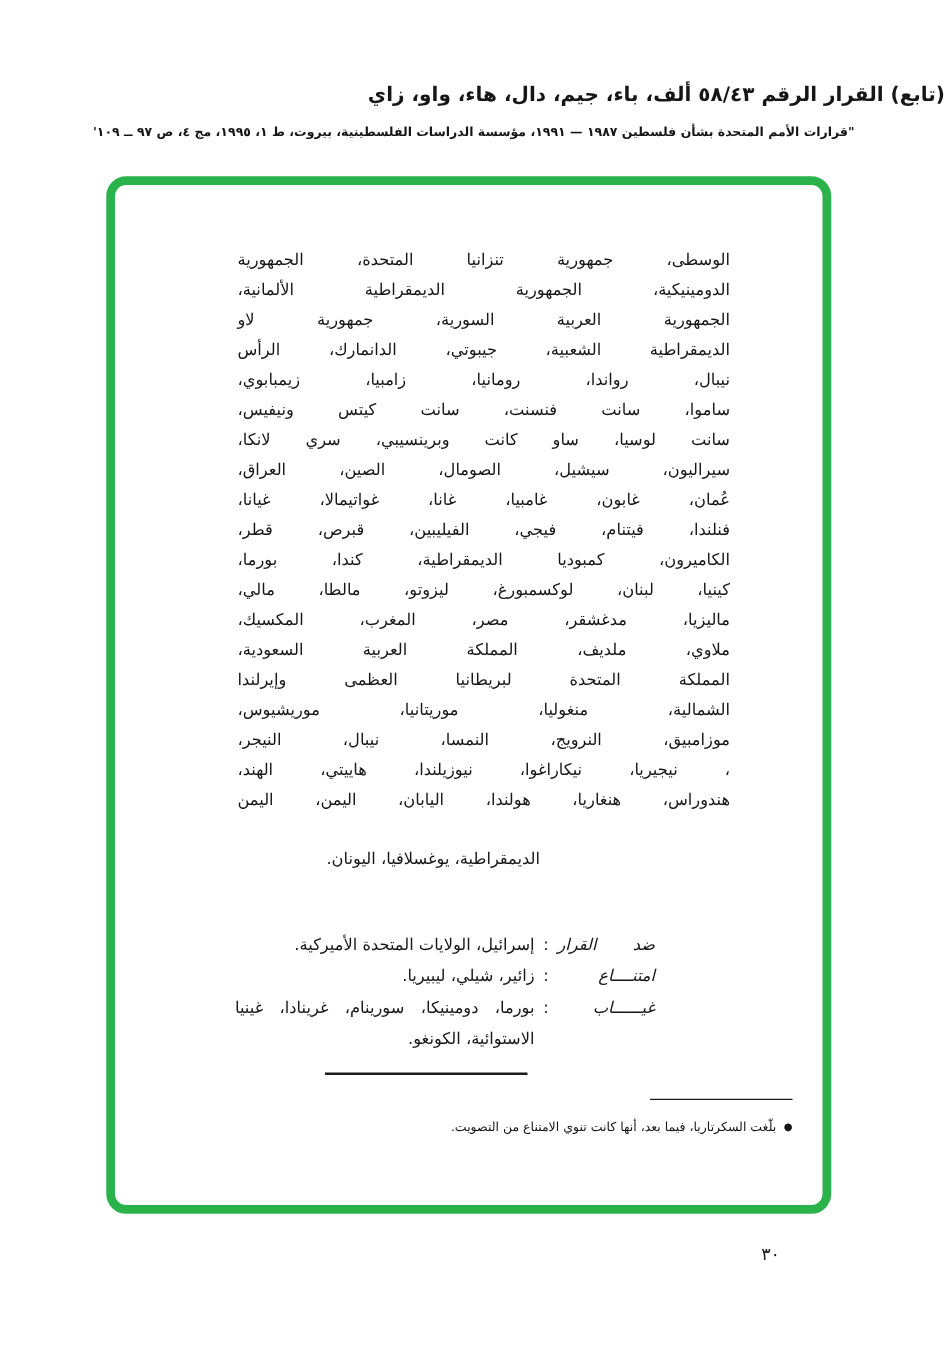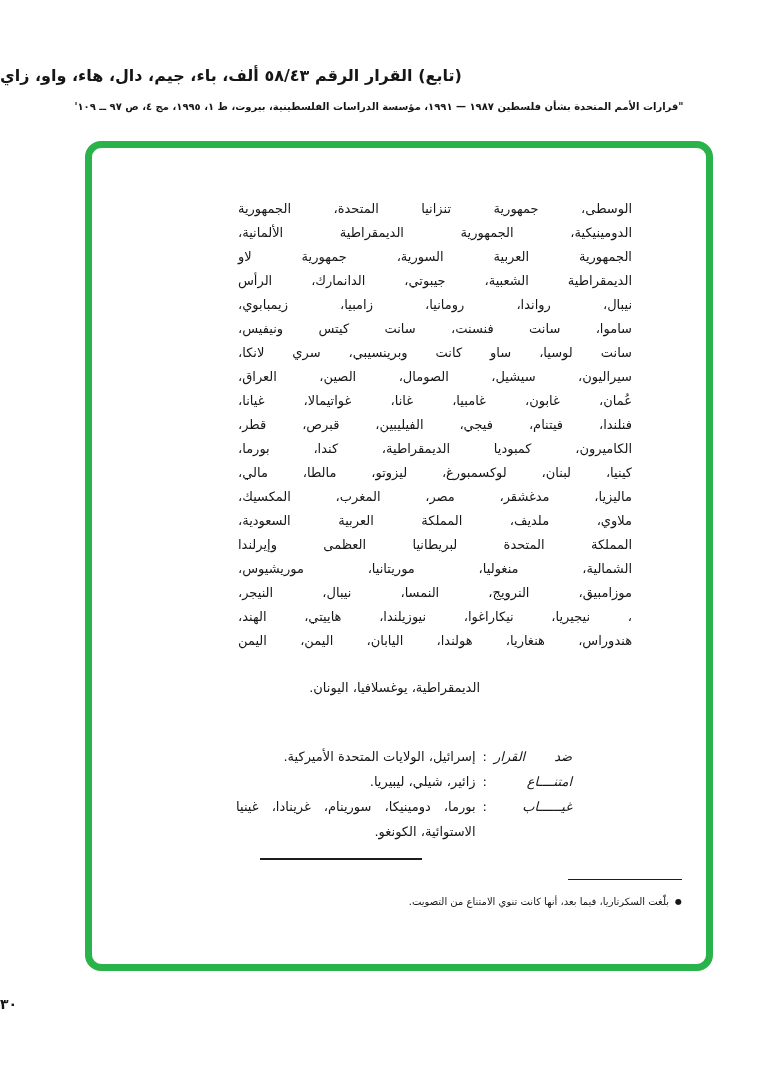--- a/index.html
+++ b/index.html
@@ -7,30 +7,30 @@
     width:758px; height:1078px;
     font-family:"DejaVu Sans", sans-serif;
     color:#161616;
     position:relative;
     overflow:hidden;
   }
   .page { position:relative; width:758px; height:1078px; direction:rtl; }
 
   .h1 {
     position:absolute; top:66px; left:0; width:756px;
-    text-align:left; font-weight:bold; font-size:16px; letter-spacing:0;
+    text-align:right; font-weight:bold; font-size:16px; letter-spacing:0;
   }
   .h2 {
     position:absolute; top:101px; left:0; width:758px;
     text-align:center; font-weight:bold; font-size:10px;
   }
 
   .green-box {
     position:absolute; left:85px; top:141px;
-    width:628px; height:830px;
+    width:580px; height:830px;
     border:7px solid #2AB24B;
     border-radius:16px;
     box-sizing:border-box;
     background:transparent;
   }
 
   .countries {
     position:absolute; top:49px; right:74px; width:394px;
     font-size:13px; line-height:24px;
     direction:rtl;
@@ -70,21 +70,21 @@
     border-top:1.5px solid #1c1c1c; height:0;
   }
   .footnote {
     position:absolute; top:746px; right:24px; width:370px;
     font-size:10px; line-height:15px; text-align:right;
   }
   .footnote .bullet { font-size:8px; margin-left:6px; vertical-align:1px; }
 
   .page-number {
     position:absolute; top:996px; left:0; width:624px;
-    text-align:left; font-weight:bold; font-size:14px;
+    text-align:right; font-weight:normal; font-size:14px;
   }
 </style>
 </head>
 <body>
 
 <div class="page">
 
   <div class="h1">(تابع) القرار الرقم ٥٨/٤٣ ألف، باء، جيم، دال، هاء، واو، زاي</div>
 
   <div class="h2">"قرارات الأمم المتحدة بشأن فلسطين ١٩٨٧ — ١٩٩١، مؤسسة الدراسات الفلسطينية، بيروت، ط ١، ١٩٩٥، مج ٤، ص ٩٧ ــ ١٠٩'</div>

